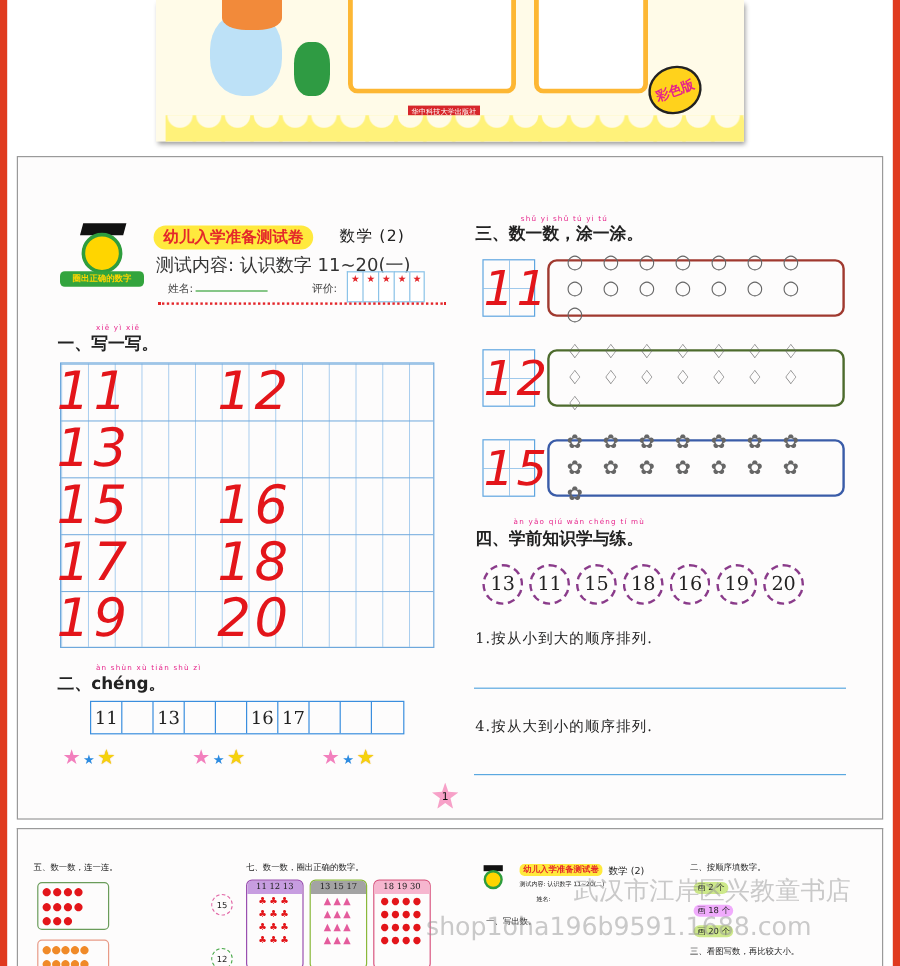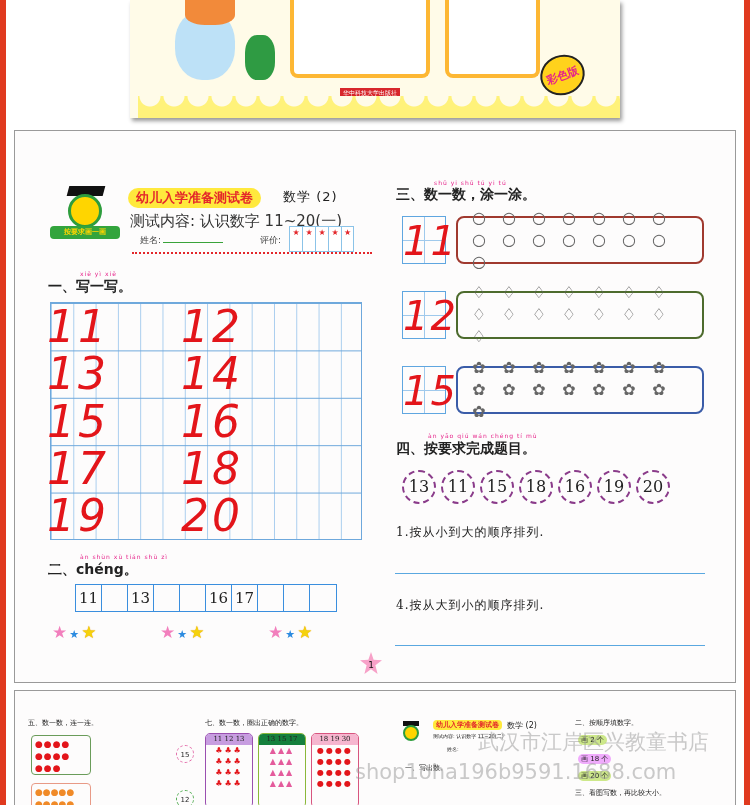--- a/index.html
+++ b/index.html
@@ -85,21 +85,21 @@
   <div class="publisher">华中科技大学出版社</div>
   <div class="url">http://www.hustp.com</div>
   <div class="scallop"></div>
 </div>
 
 <div class="sheet"></div>
 
 <div class="logo" style="left:50px; top:186px;">
   <div class="cap"></div>
   <div class="face"></div>
-  <div class="ribbon">按要求画一画</div>
+  <div class="ribbon">圈出正确的数字</div>
 </div>
 <div class="title-pill" style="top:188px; left:128px;">幼儿入学准备测试卷</div>
 <div class="subject" style="top:188px; left:283px;">数学 (2)</div>
 <div class="content-line" style="top:212px; left:130px;">测试内容: 认识数字 11~20(一)</div>
 <div class="name-line" style="top:234px; left:140px;">
   <span>姓名:</span><span class="name-blank"></span>
 </div>
 <div class="rating" style="top:234px; left:260px;">评价:</div>
 <div class="stars-grid" style="top:226px; left:289px;">
   <span>★</span>
@@ -109,21 +109,20 @@
   <span>★</span>
 </div>
 <div class="dotline" style="top:252px; left:132px;"></div>
 
 <div class="pinyin" style="left:80px; top:270px;">xiě yì xiě</div>
 <div class="sec-title" style="left:48px; top:278px;">一、写一写。</div>
 <div class="grid-write">
   <div class="num" style="left:-4px; top:0;">11</div>
   <div class="num" style="left:130px; top:0;">12</div>
   <div class="num" style="left:-4px; top:47px;">13</div>
-  <div class="num" style="left:130px; top:47px;">14</div>
   <div class="num" style="left:-4px; top:95px;">15</div>
   <div class="num" style="left:130px; top:95px;">16</div>
   <div class="num" style="left:-4px; top:142px;">17</div>
   <div class="num" style="left:130px; top:142px;">18</div>
   <div class="num" style="left:-4px; top:189px;">19</div>
   <div class="num" style="left:130px; top:189px;">20</div>
 </div>
 
 <div class="pinyin" style="left:80px; top:553px;">àn shùn xù tián shù zì</div>
 <div class="sec-title" style="left:48px; top:561px;">二、chéng。</div>
@@ -202,21 +201,21 @@
       <span>✿</span>
       <span>✿</span>
       <span>✿</span>
       <span>✿</span>
       <span>✿</span>
       <span>✿</span>
   </div>
 </div>
 
 <div class="pinyin" style="left:428px; top:432px;">àn yāo qiú wán chéng tí mù</div>
-<div class="sec-title" style="left:396px; top:440px;">四、按要求完成题目。</div>
+<div class="sec-title" style="left:396px; top:440px;">四、学前知识学与练。</div>
 <div class="flower-row">
   <div class="flower">13</div>
   <div class="flower">11</div>
   <div class="flower">15</div>
   <div class="flower">18</div>
   <div class="flower">16</div>
   <div class="flower">19</div>
   <div class="flower">20</div>
 </div>
 <div class="task" style="top:524px;">1.按从小到大的顺序排列.</div>
@@ -229,21 +228,21 @@
   <div class="apple-box">●●●●<br>●●●●<br>●●●</div>
   <div class="pear-box">●●●●●<br>●●●●●</div>
   <div class="mini-flower" style="left:161px; top:54px; border:1px dashed #e26aa8;">15</div>
   <div class="mini-flower" style="left:161px; top:99px; border:1px dashed #4caa4c;">12</div>
   <div class="small" style="left:190px; top:27px;">七、数一数，圈出正确的数字。</div>
   <div class="col-box" style="left:190px; border-color:#9a4fb0;">
     <div class="hdr" style="background:#c79de0;">11 12 13</div>
     <div class="items" style="color:#e3151a;">♣♣♣<br>♣♣♣<br>♣♣♣<br>♣♣♣</div>
   </div>
   <div class="col-box" style="left:243px; border-color:#8ab83a;">
-    <div class="hdr" style="background:#15803d;">13 15 17</div>
+    <div class="hdr" style="background:#a3a3a3;">13 15 17</div>
     <div class="items" style="color:#e45b9c;">▲▲▲<br>▲▲▲<br>▲▲▲<br>▲▲▲</div>
   </div>
   <div class="col-box" style="left:296px; border-color:#d8557f;">
     <div class="hdr" style="background:#f6b6cf;">18 19 30</div>
     <div class="items" style="color:#e3151a;">●●●●<br>●●●●<br>●●●●<br>●●●●</div>
   </div>
 
   <div style="position:absolute; left:383px; top:30px; width:26px; height:28px;">
     <div style="position:absolute; left:5px; top:0; width:16px; height:5px; background:#111;"></div>
     <div style="position:absolute; left:5px; top:4px; width:16px; height:16px; border-radius:50%; background:#ffd500; border:2px solid #2e9d3d;"></div>

